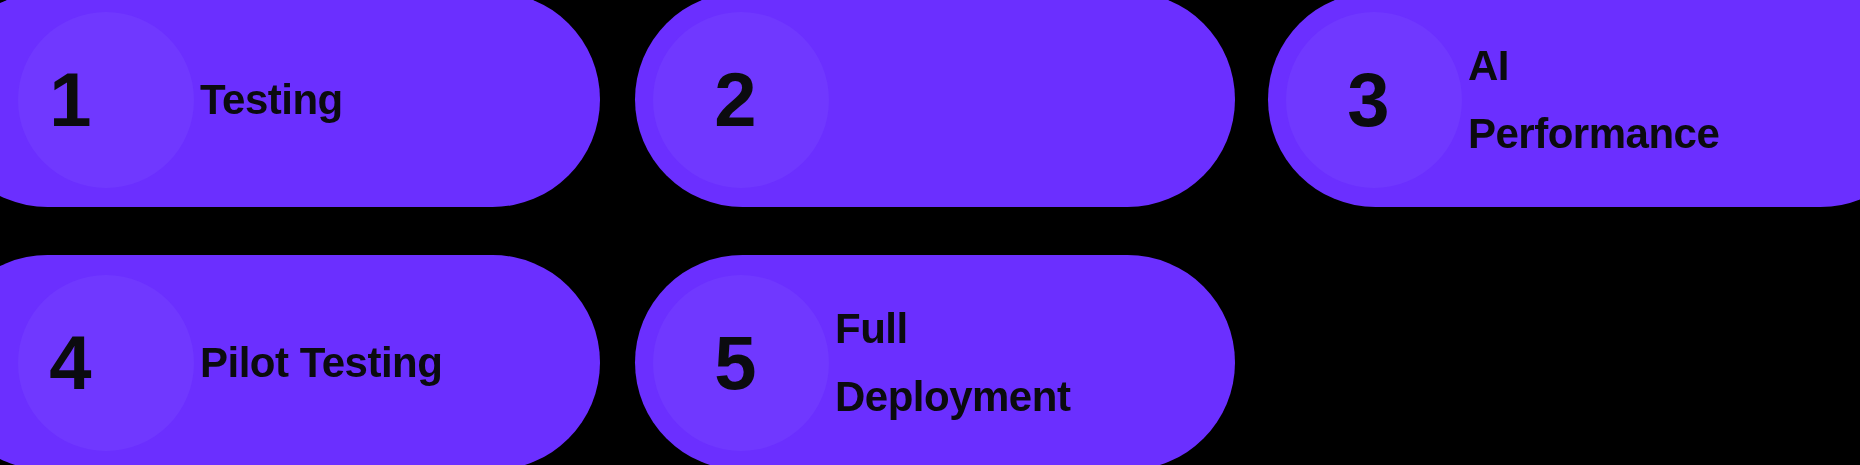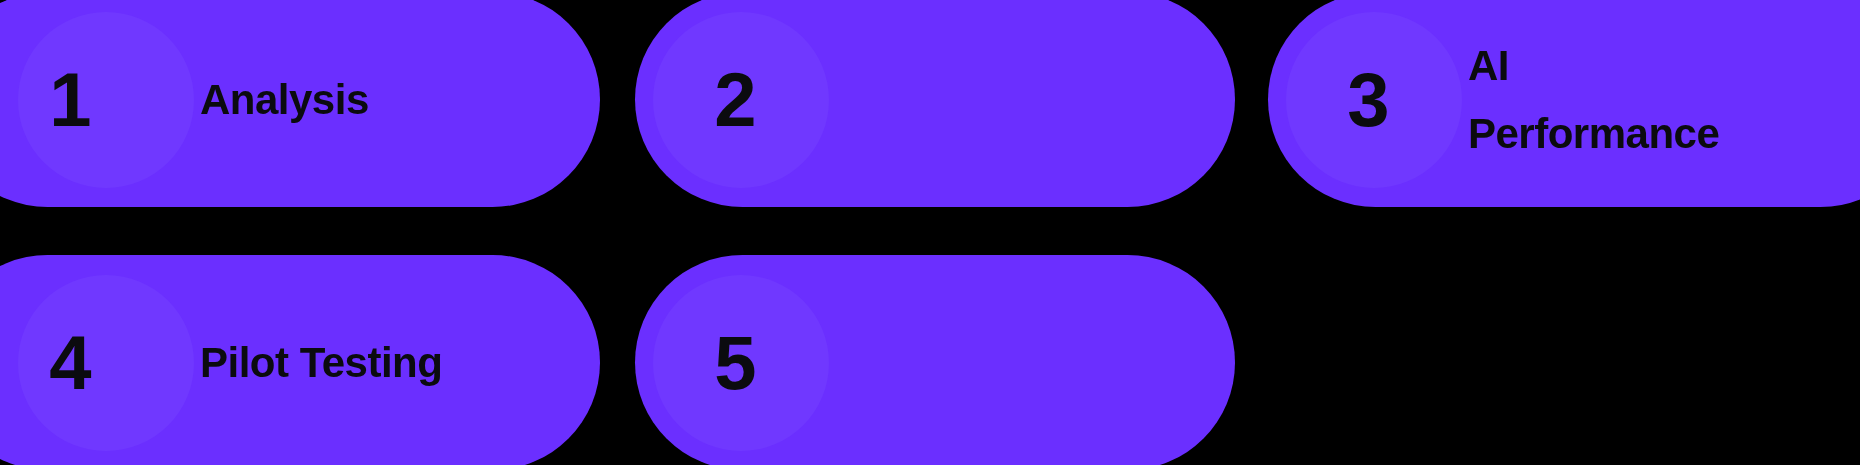--- a/index.html
+++ b/index.html
@@ -89,21 +89,21 @@
   .col3 .halo { left: 18px; }
 </style>
 </head>
 <body>
 
 <div id="stage">
 
   <div class="step-card row1 col1">
     <span class="halo"></span>
     <span class="step-number">1</span>
-    <span class="step-label">Analysis</span>
+    <span class="step-label">Testing</span>
   </div>
 
   <div class="step-card row1 col2">
     <span class="halo"></span>
     <span class="step-number">2</span>
   </div>
 
   <div class="step-card row1 col3">
     <span class="halo"></span>
     <span class="step-number">3</span>
@@ -113,15 +113,17 @@
 
   <div class="step-card row2 col1">
     <span class="halo"></span>
     <span class="step-number">4</span>
     <span class="step-label">Pilot Testing</span>
   </div>
 
   <div class="step-card row2 col2">
     <span class="halo"></span>
     <span class="step-number">5</span>
+    <span class="step-label">Full
+Deployment</span>
   </div>
 
 </div>
 
 </body></html>

